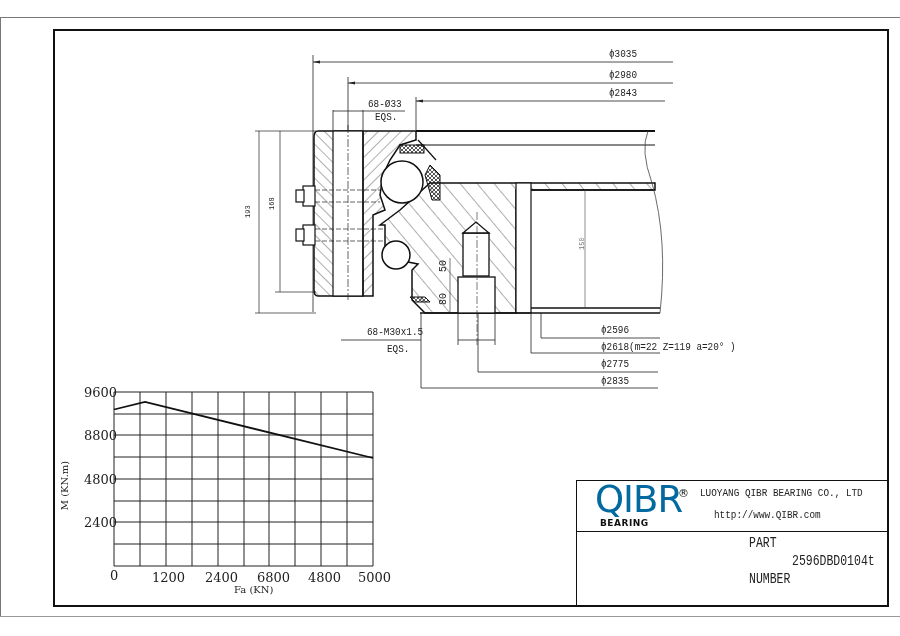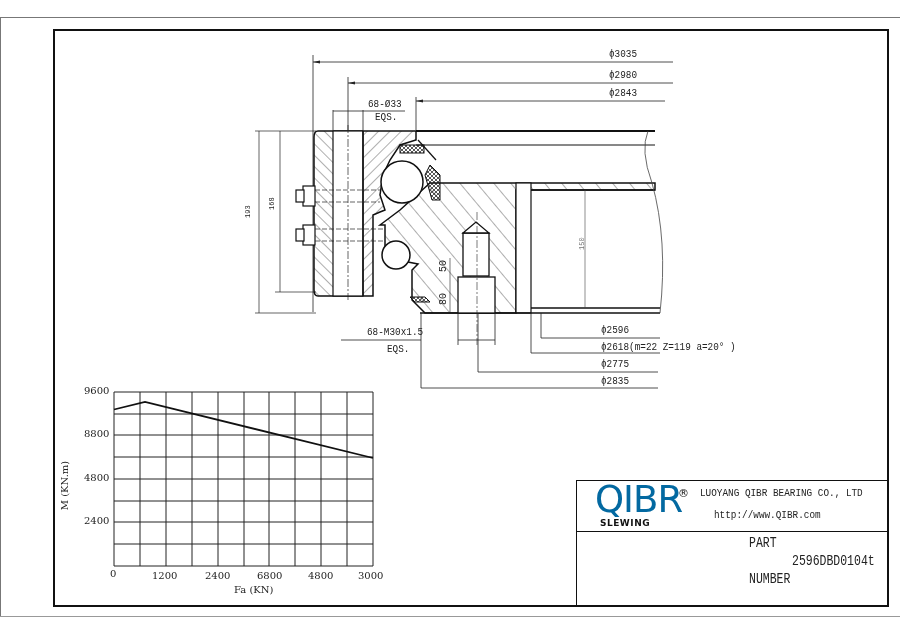--- a/index.html
+++ b/index.html
@@ -17,21 +17,21 @@
   .logo-sub{position:absolute;left:17px;top:34px;font-family:"DejaVu Sans",sans-serif;font-weight:bold;font-size:9px;letter-spacing:0.5px;color:#111;}
   .company{position:absolute;left:123px;top:6px;font-family:"Liberation Mono",monospace;font-size:11px;color:#222;transform:scaleX(0.85);transform-origin:left top;white-space:nowrap;}
   .url{position:absolute;left:137px;top:28px;font-family:"Liberation Mono",monospace;font-size:11px;color:#222;transform:scaleX(0.85);transform-origin:left top;white-space:nowrap;}
   .tb-left{position:absolute;left:0;top:50px;width:160px;height:77px;border-right:1.5px solid #111;box-sizing:border-box;}
   .desc1{position:absolute;left:26px;top:16px;font-family:"Liberation Mono",monospace;font-size:14px;color:#222;transform:scaleX(0.82);transform-origin:left top;white-space:nowrap;}
   .desc2{position:absolute;left:26px;top:42px;font-family:"Liberation Mono",monospace;font-size:14px;color:#222;transform:scaleX(0.82);transform-origin:left top;white-space:nowrap;}
   .part-l1{position:absolute;left:172px;top:62px;font-family:"Liberation Mono",monospace;font-size:14px;color:#222;transform:scaleX(0.82);transform-origin:left top;}
   .part-l2{position:absolute;left:172px;top:97px;font-family:"Liberation Mono",monospace;font-size:14px;color:#222;transform:scaleX(0.82);transform-origin:left top;}
   .part-no{position:absolute;left:215px;top:80px;font-family:"Liberation Mono",monospace;font-size:14px;color:#222;transform:scaleX(0.82);transform-origin:left top;white-space:nowrap;}
   .lbl{position:absolute;font-family:"Liberation Mono",monospace;font-size:11px;color:#222;white-space:nowrap;transform:scaleX(0.85);transform-origin:left top;}
-  .ax{position:absolute;font-family:"DejaVu Serif",serif;font-size:10px;color:#222;white-space:nowrap;}
+  .ax{position:absolute;font-family:"DejaVu Serif",serif;font-size:13px;color:#222;white-space:nowrap;}
 </style>
 </head>
 <body>
 
 <div class="outer-top"></div>
 <div class="outer-left"></div>
 <div class="outer-bottom"></div>
 <div class="frame"></div>
 
 <svg class="drawing" width="900" height="636">
@@ -183,30 +183,30 @@
 </svg>
 <span class="ax" style="left:84px;top:385px;">9600</span>
 <span class="ax" style="left:84px;top:428px;">8800</span>
 <span class="ax" style="left:84px;top:472px;">4800</span>
 <span class="ax" style="left:84px;top:515px;">2400</span>
 <span class="ax" style="left:110px;top:568px;">0</span>
 <span class="ax" style="left:152px;top:570px;text-align:right;">1200</span>
 <span class="ax" style="left:205px;top:570px;">2400</span>
 <span class="ax" style="left:257px;top:570px;">6800</span>
 <span class="ax" style="left:308px;top:570px;">4800</span>
-<span class="ax" style="left:358px;top:570px;">3000</span>
+<span class="ax" style="left:358px;top:570px;">5000</span>
 <span class="ax" style="left:234px;top:584px;font-size:10px;">Fa (KN)</span>
 <span class="ax" style="left:40px;top:480px;font-size:10px;transform:rotate(-90deg);transform-origin:center;">M (KN.m)</span>
 
 <div class="tb">
   <div class="tb-row1">
     <div class="logo">
       <span class="logo-main">QIBR</span>
       <span class="logo-reg">®</span>
-      <span class="logo-sub">SLEWING</span>
+      <span class="logo-sub">BEARING</span>
     </div>
     <span class="company">LUOYANG QIBR BEARING CO., LTD</span>
     <span class="url">http://www.QIBR.com</span>
   </div>
   <span class="part-l1" style="top:54px;">PART</span>
   <span class="part-l2" style="top:90px;">NUMBER</span>
   <span class="part-no" style="top:72px;">2596DBD0104t</span>
 </div>
 
 </body></html>

